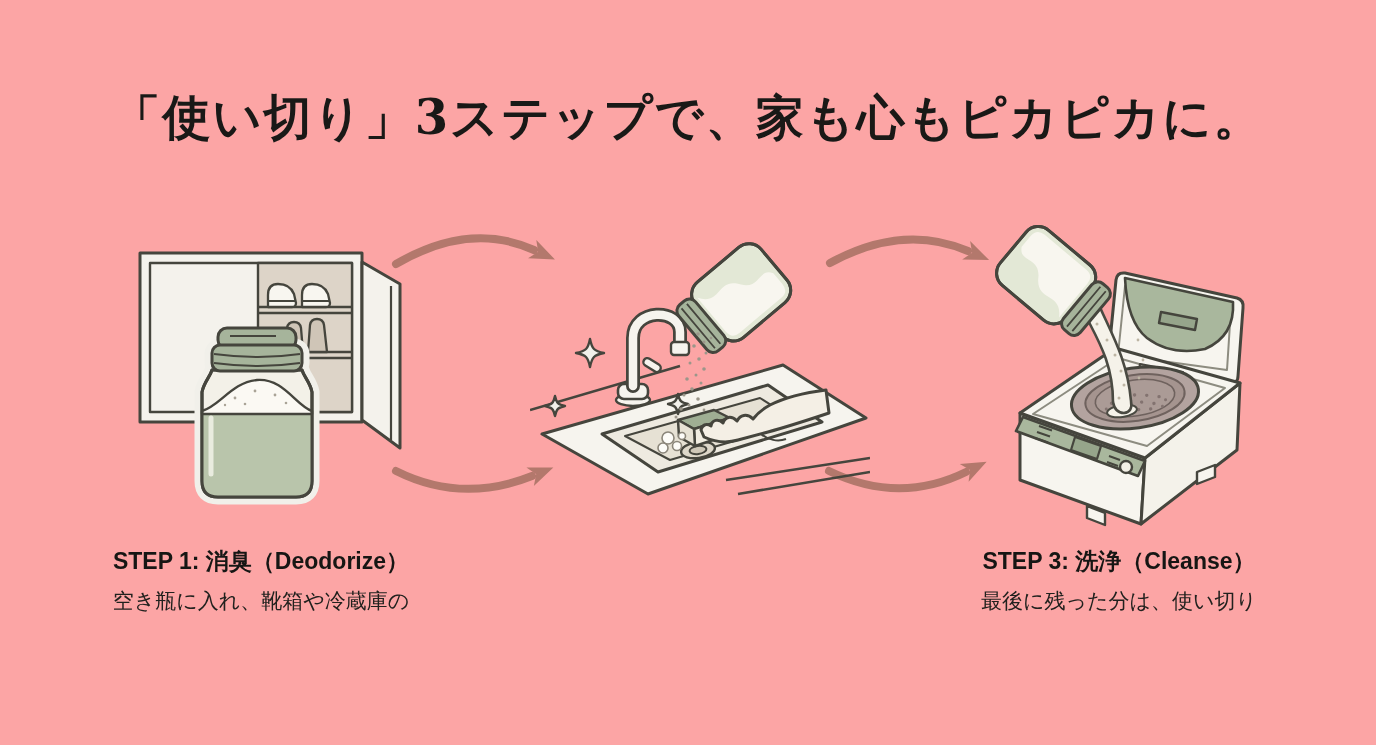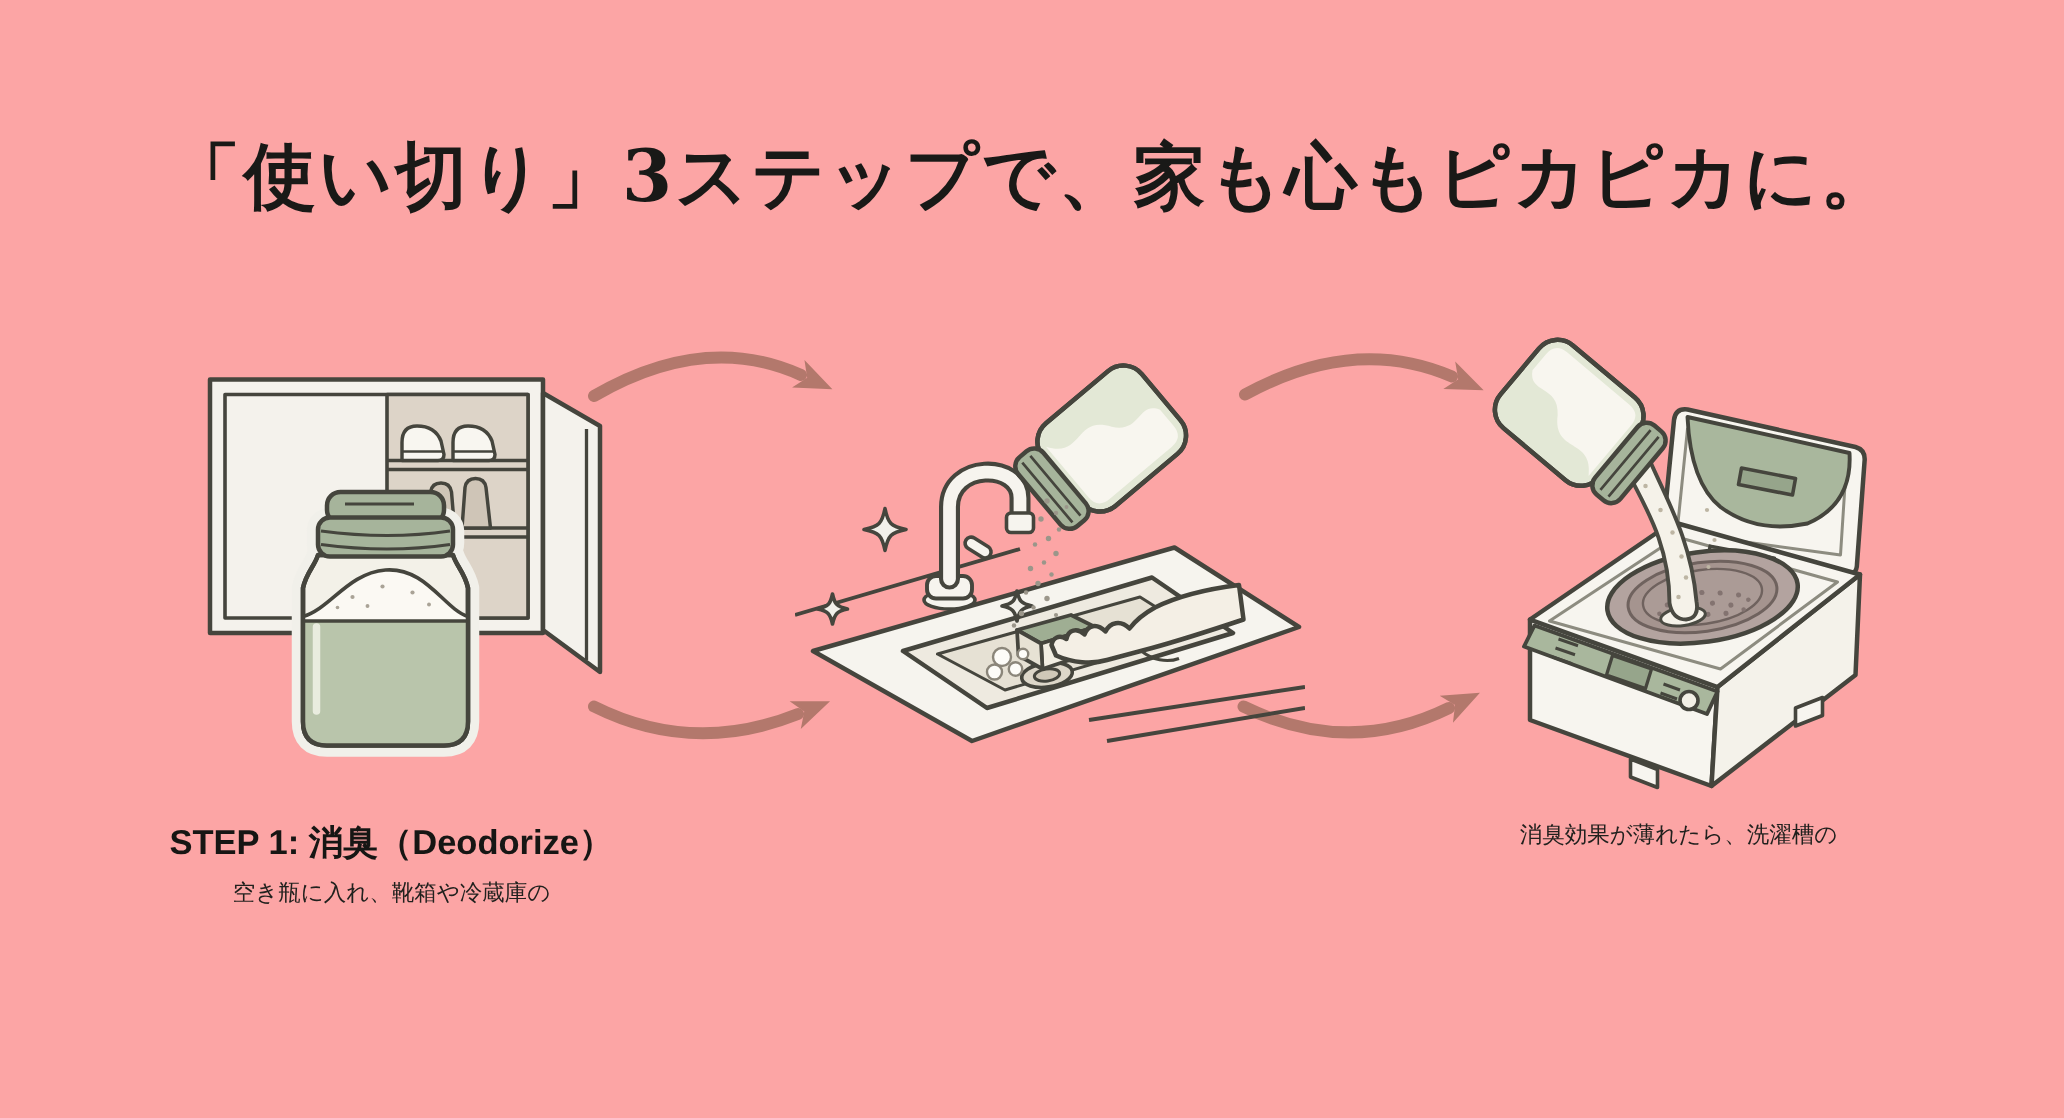--- a/index.html
+++ b/index.html
@@ -13,21 +13,21 @@
     position:absolute; top:86px; left:0; width:1376px;
     text-align:center;
     font-family:"DejaVu Serif","Liberation Serif",serif;
     font-weight:700; font-size:48px; letter-spacing:2px;
     color:#191917;
   }
   .illu { position:absolute; }
   .arrow-layer { position:absolute; left:0; top:0; width:1376px; height:745px; pointer-events:none; }
   .caption { position:absolute; width:380px; text-align:center; }
   .caption .head { font-size:23px; font-weight:700; margin:0 0 8px 0; color:#161614; }
-  .caption .line { font-size:15px; font-weight:500; line-height:1.5; color:#21211e; }
+  .caption .line { font-size:21px; font-weight:500; line-height:1.5; color:#21211e; }
   .cap-1 { left:71px;  top:546px; }
   .cap-2 { left:498px; top:546px; }
   .cap-3 { left:929px; top:546px; }
 </style>
 </head>
 <body>
 
 <div class="canvas">
 
   <div class="title">「使い切り」3ステップで、家も心もピカピカに。</div>
@@ -255,16 +255,17 @@
     </g>
   </svg>
 
   <div class="caption cap-1">
     <div class="head">STEP 1: 消臭（Deodorize）</div>
     <div class="line">空き瓶に入れ、靴箱や冷蔵庫の</div>
   </div>
 
 
   <div class="caption cap-3">
-    <div class="line">消臭効果が薄れたら、洗濯槽の</div>
+    <div class="head">STEP 3: 洗浄（Cleanse）</div>
+    <div class="line">最後に残った分は、使い切り</div>
   </div>
 
 </div>
 
 </body></html>

